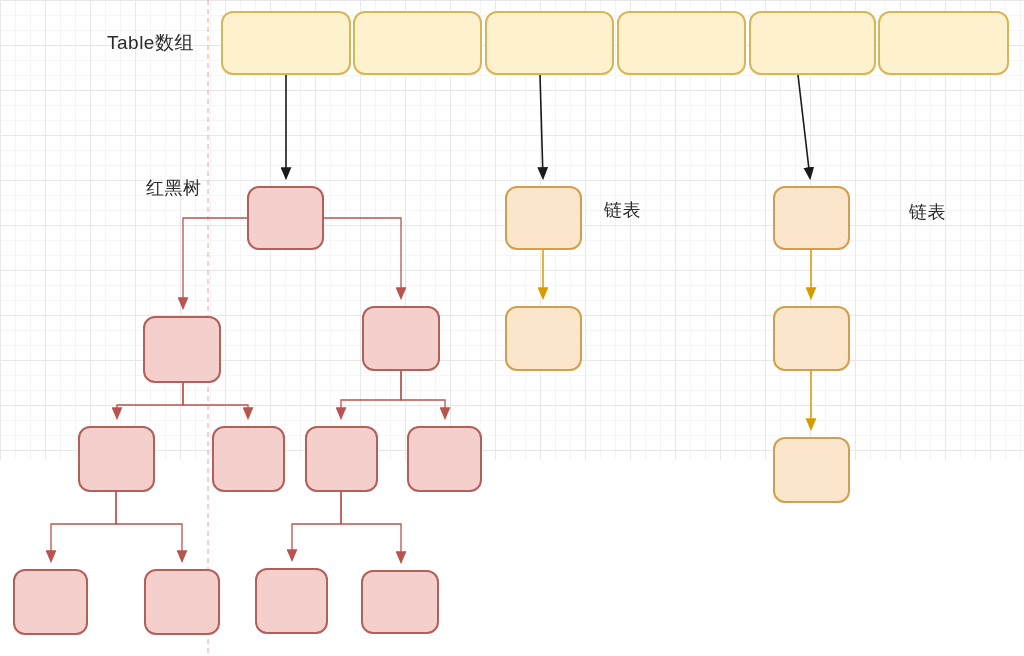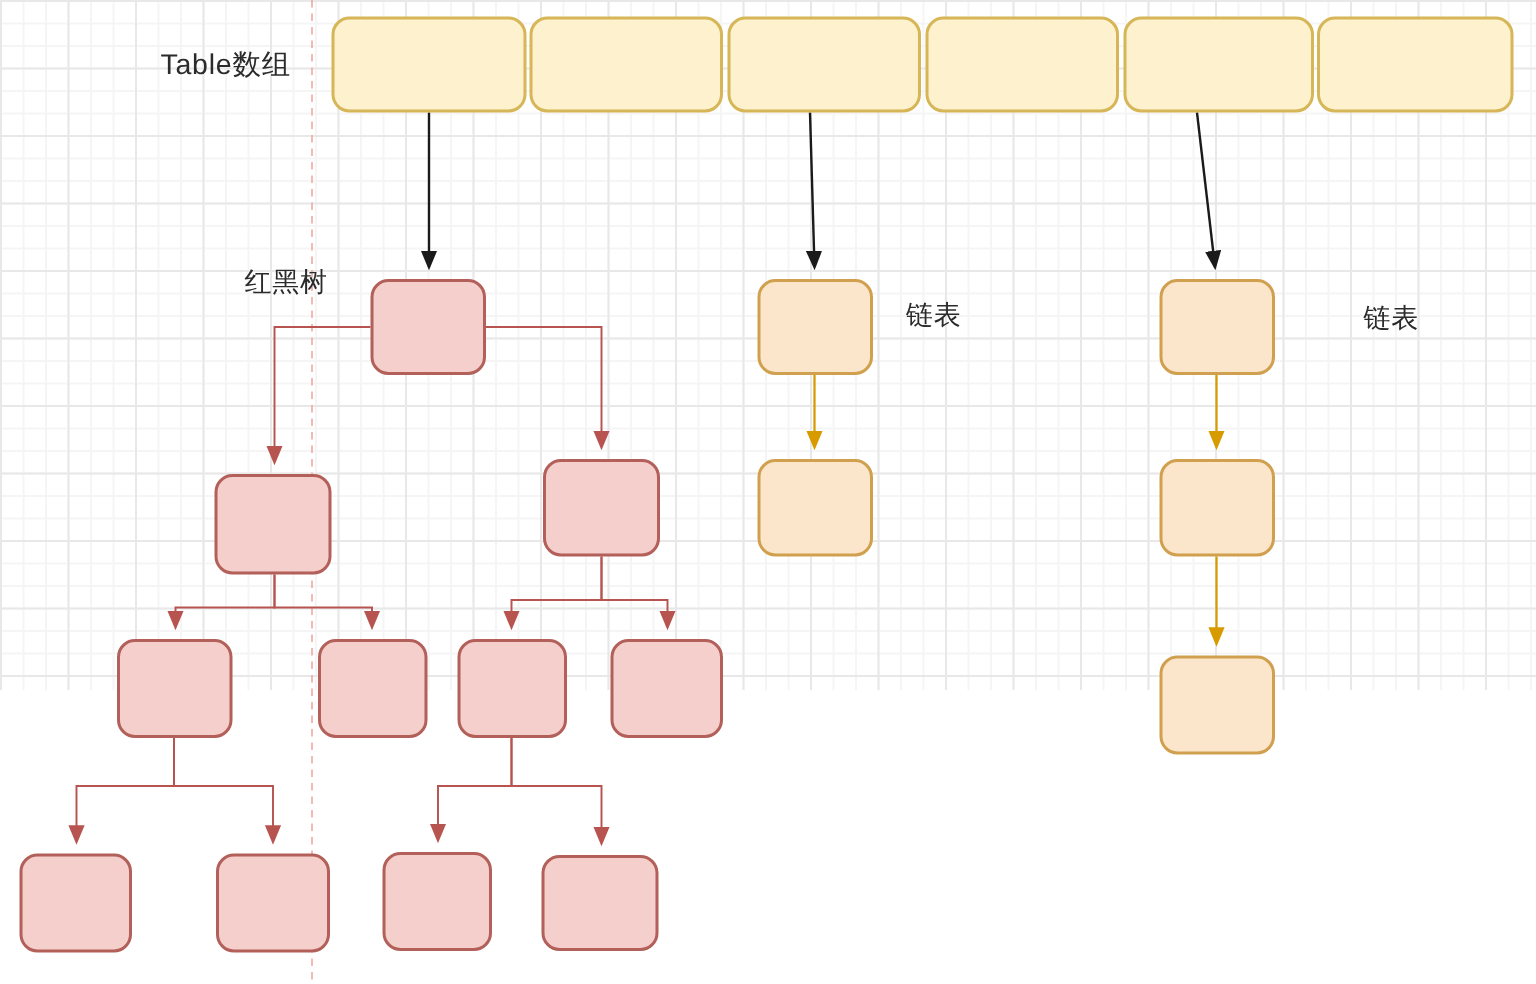--- a/index.html
+++ b/index.html
@@ -98,17 +98,17 @@
       <div class="node" style="left: 255px; top: 568px; width: 73px; height: 66px; background: rgb(244, 207, 203); border-color: rgb(178, 96, 89);"></div>
       <div class="node" style="left: 361px; top: 570px; width: 78px; height: 64px; background: rgb(244, 207, 203); border-color: rgb(178, 96, 89);"></div>
       <div class="node" style="left: 505px; top: 186px; width: 77px; height: 64px; background: rgb(251, 230, 204); border-color: rgb(208, 160, 78);"></div>
       <div class="node" style="left: 505px; top: 306px; width: 77px; height: 65px; background: rgb(251, 230, 204); border-color: rgb(208, 160, 78);"></div>
       <div class="node" style="left: 773px; top: 186px; width: 77px; height: 64px; background: rgb(251, 230, 204); border-color: rgb(208, 160, 78);"></div>
       <div class="node" style="left: 773px; top: 306px; width: 77px; height: 65px; background: rgb(251, 230, 204); border-color: rgb(208, 160, 78);"></div>
       <div class="node" style="left: 773px; top: 437px; width: 77px; height: 66px; background: rgb(251, 230, 204); border-color: rgb(208, 160, 78);"></div>
     </div>
 
   <div class="lbl lbl-table" style="color: rgb(43, 43, 43);">Table数组</div>
-  <div class="lbl lbl-rbt" style="color: rgb(43, 43, 43); margin-left: 17px;">红黑树</div>
+  <div class="lbl lbl-rbt" style="color: rgb(43, 43, 43);">红黑树</div>
   <div class="lbl lbl-ll1" style="color: rgb(43, 43, 43);">链表</div>
   <div class="lbl lbl-ll2" style="color: rgb(43, 43, 43);">链表</div>
 
 </div>
 
 </body></html>

